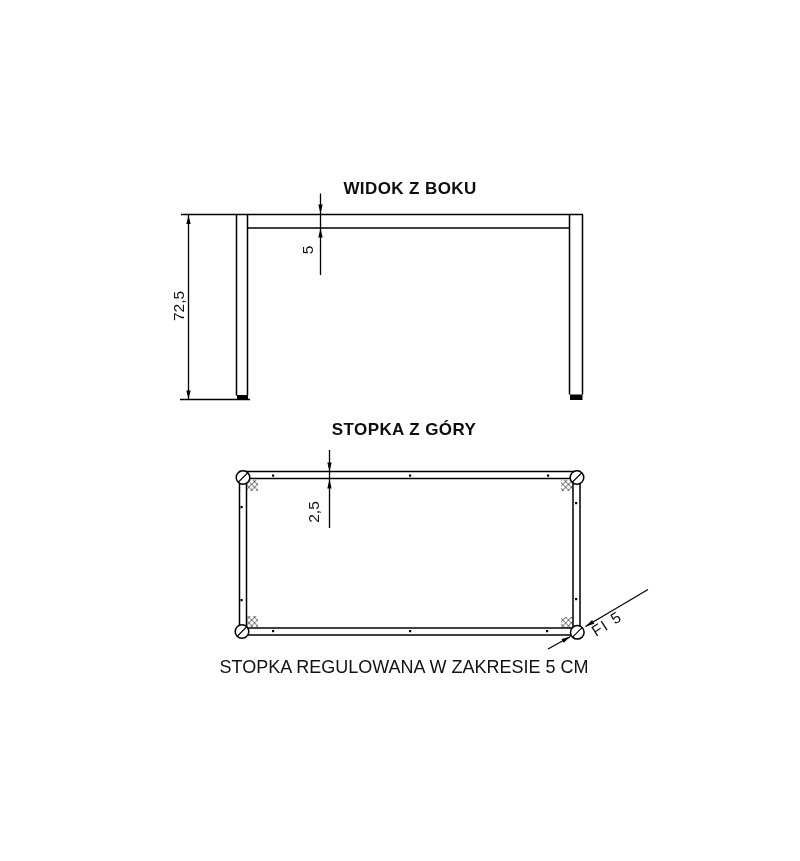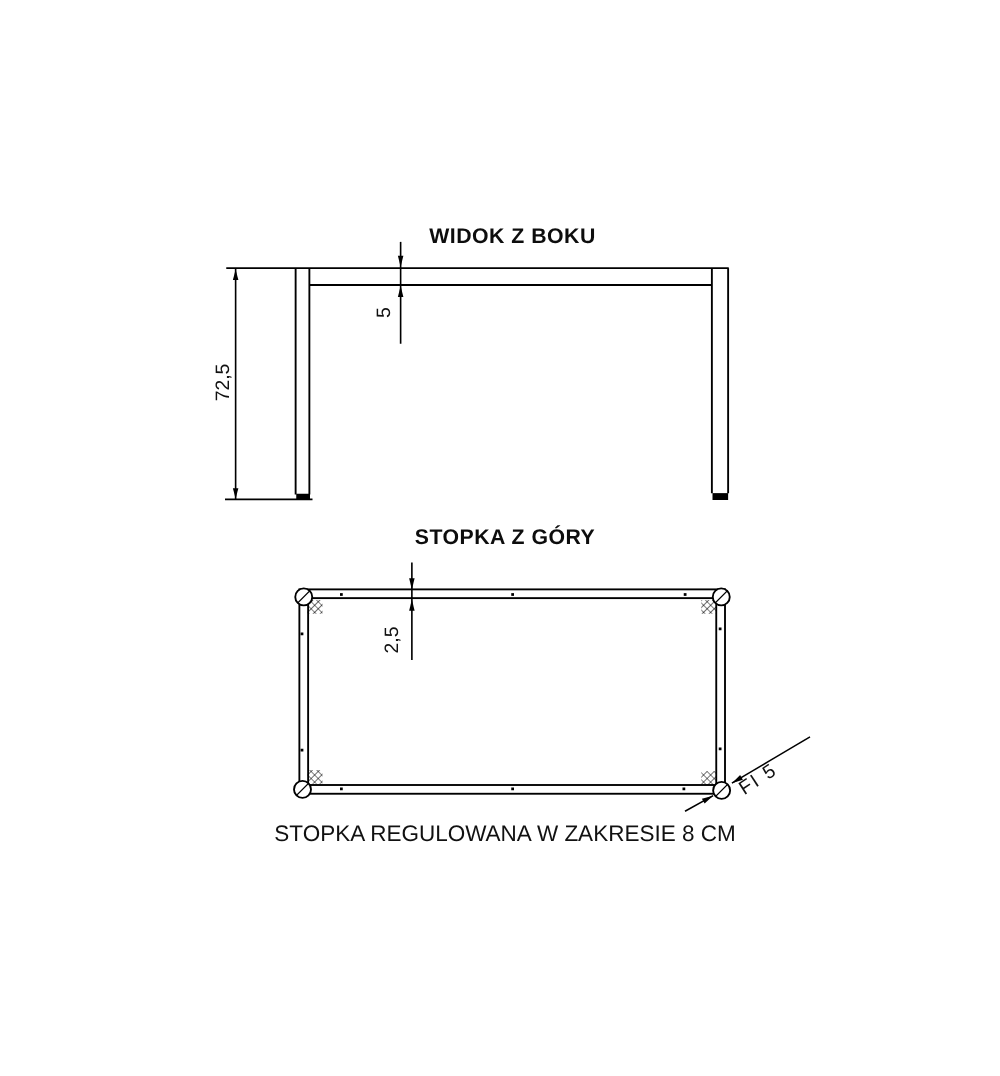--- a/index.html
+++ b/index.html
@@ -136,15 +136,15 @@
   <div class="dim-text rot90" style="left:179px; top:306px;">72,5</div>
 
   <div class="dim-text rot90" style="left:308px; top:250px;">5</div>
 
   <div class="view-title" style="left:404px; top:430px;">STOPKA Z GÓRY</div>
 
   <div class="dim-text rot90" style="left:314px; top:512px;">2,5</div>
 
   <div class="dim-text rot-diag" style="left:607px; top:624px;">FI 5</div>
 
-  <div class="footer-note" style="left:404px; top:667px;">STOPKA REGULOWANA W ZAKRESIE 8 CM</div>
+  <div class="footer-note" style="left:404px; top:667px;">STOPKA REGULOWANA W ZAKRESIE 5 CM</div>
 
 </div>
 
 </body></html>

